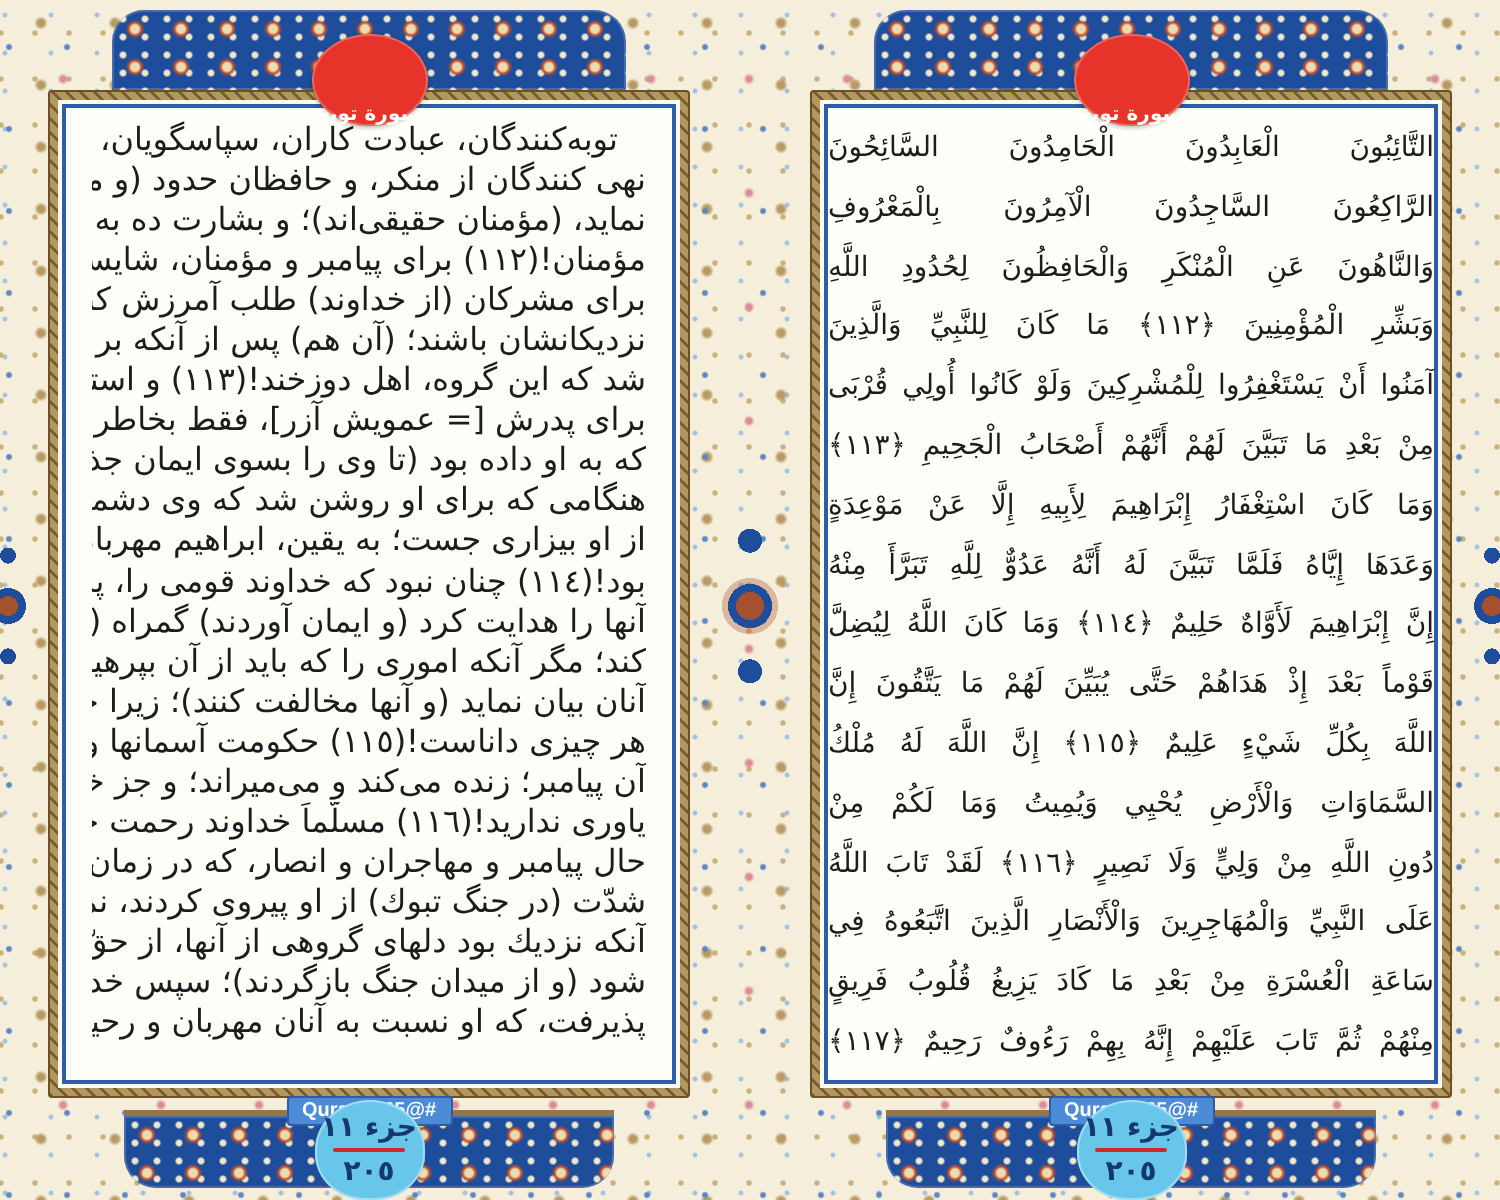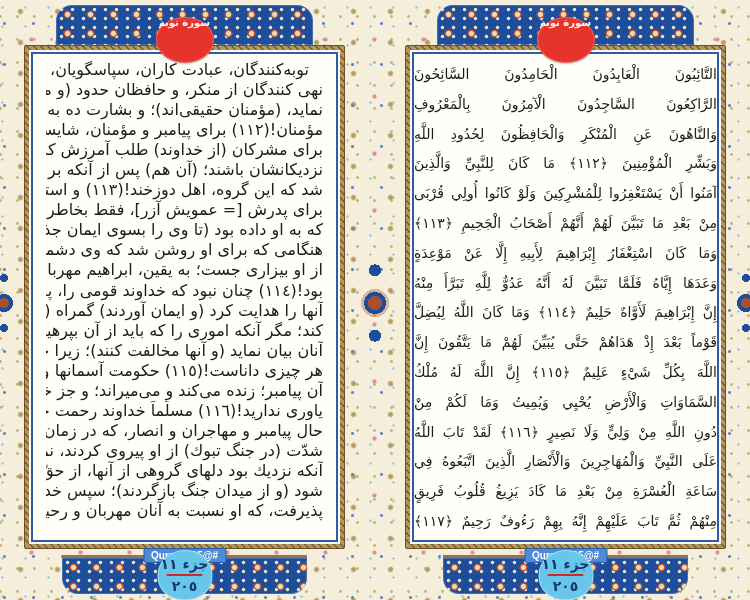--- a/index.html
+++ b/index.html
@@ -40,21 +40,21 @@
     background-size:23px 19px, 11px 9px;
     border-radius:0 0 16px 16px;
     border-top:3px solid #9a7440;
     box-shadow:inset 0 0 0 1px rgba(255,255,255,.18);
   }
 
   .surah-badge{
     position:absolute;top:17px;left:50%;transform:translateX(-50%);
     width:58px;height:46px;border-radius:50%;z-index:5;
     background:#e7342b;color:#ffffff;
-    display:flex;align-items:flex-start;justify-content:center;
+    display:flex;align-items:flex-end;justify-content:center;
     font-size:10px;font-weight:bold;
     box-shadow:inset 0 0 0 1px rgba(255,255,255,.25), 0 1px 2px rgba(0,0,0,.25);
   }
 
   .frame{
     position:absolute;top:45px;left:10px;right:10px;bottom:51px;z-index:3;
     background-color:#b2975f;
     background-image:repeating-linear-gradient(45deg, rgba(74,46,14,.55) 0 1.4px, transparent 1.4px 5px);
     padding:6px;border:1px solid #6e4f26;border-radius:2px;box-sizing:border-box;
   }

